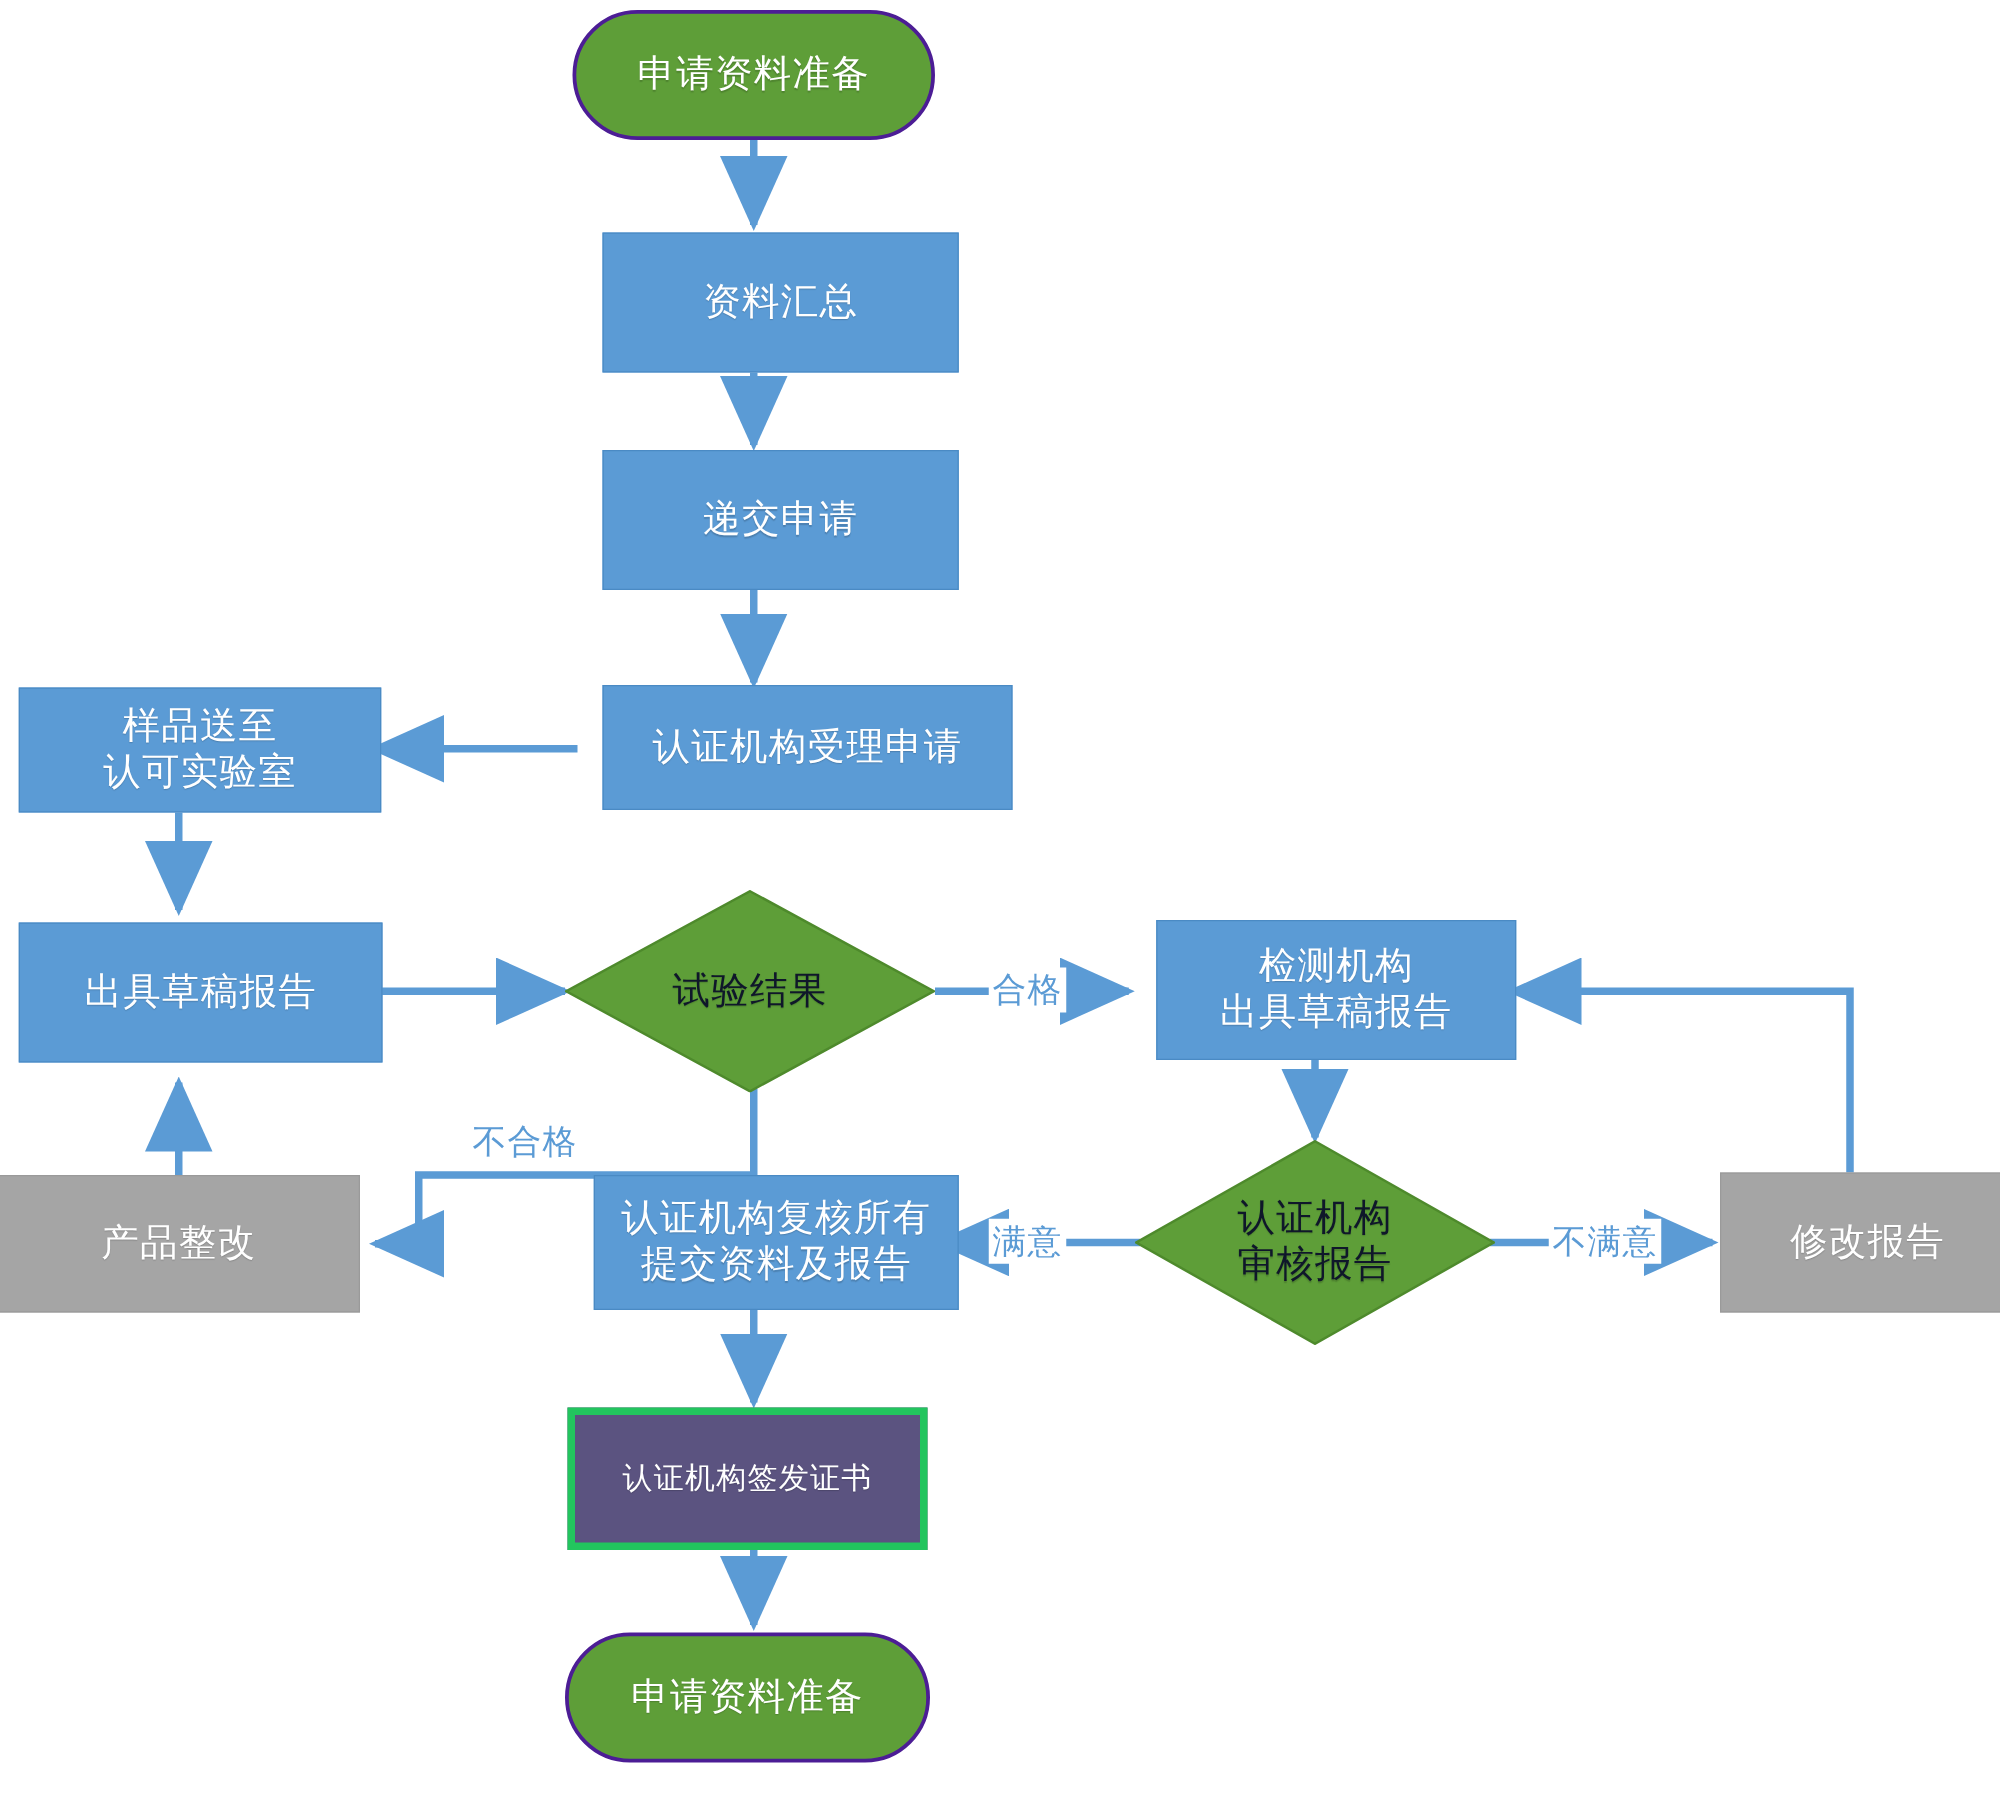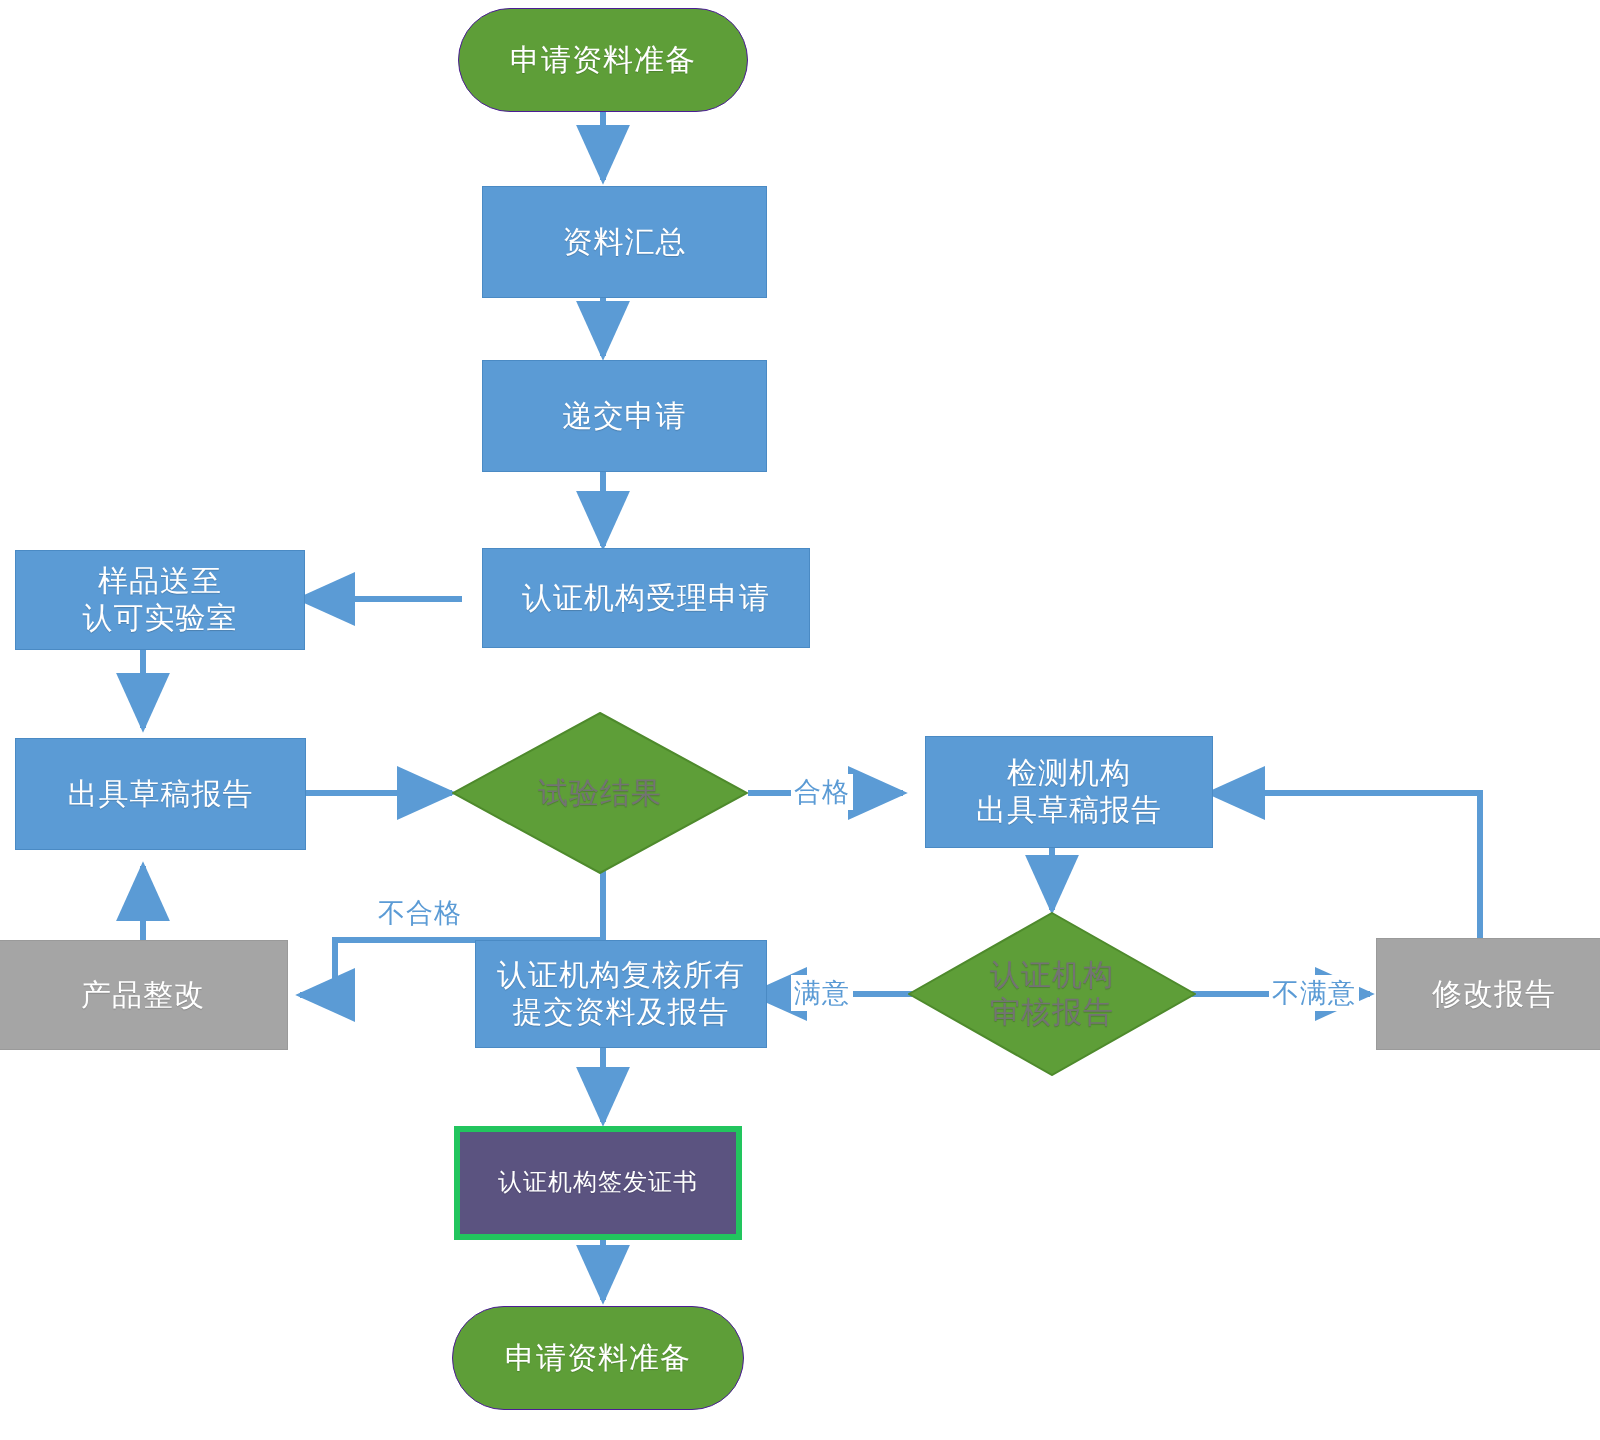--- a/index.html
+++ b/index.html
@@ -37,21 +37,21 @@
     text-shadow: 0 1px 1px rgba(0,0,0,0.18);
   }
   .n-process {
     background: #5B9BD5;
     border: 1px solid #4a8ac4;
     font-size: 30px;
     margin-left: 17px;
   }
   .n-terminator {
     background: #5E9E38;
-    border: 1px solid #4c1d95;
+    border: 3px solid #4c1d95;
     border-radius: 54px;
     font-size: 30px;
     font-family: Liberation Serif, serif;
   }
   .n-gray {
     background: #A5A5A5;
     border: 1px solid #9a9a9a;
     font-size: 30px;
   }
   .n-purple {
@@ -64,21 +64,21 @@
     border: none;
     font-size: 30px;
   }
   .diamond-shape {
     position: absolute;
     left: 0; top: 0; right: 0; bottom: 0;
   }
   .diamond-label {
     position: relative;
     z-index: 2;
-    color: #737373;
+    color: #0f172a;
     text-align: right;
     white-space: pre-line;
     line-height: 1.22;
     letter-spacing: 1px;
     text-shadow: 0 1px 1px rgba(0,0,0,0.18);
   }
   .edge-label {
     position: absolute;
     color: #5B9BD5;
     font-size: 27px;
@@ -203,17 +203,17 @@
   </div>
 
   <div class="edge-label" style="left:375px; top:895px;">
     <span>不合格</span>
   </div>
 
   <div class="edge-label" style="left:791px; top:975px;">
     <span>满意</span>
   </div>
 
-  <div class="edge-label" style="left:1269px; top:975px;text-align:center;">
+  <div class="edge-label" style="left:1239px; top:975px;text-align:center;">
     <span>不满意</span>
   </div>
 
 </div>
 
 </body></html>

